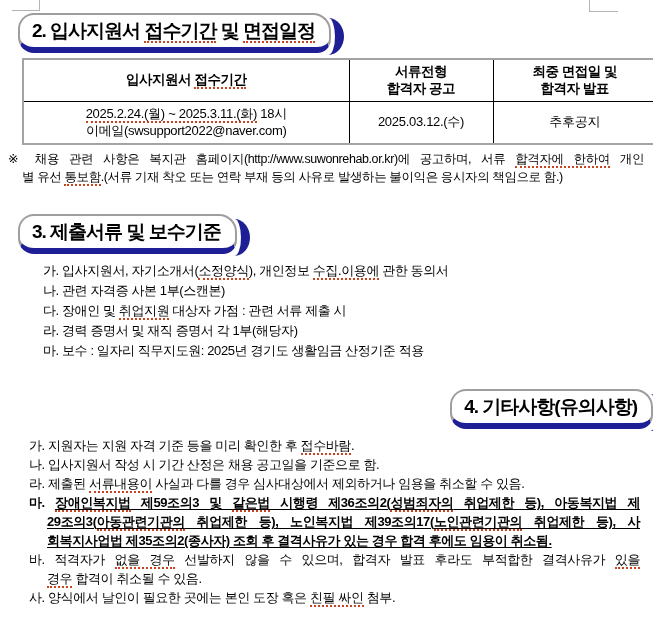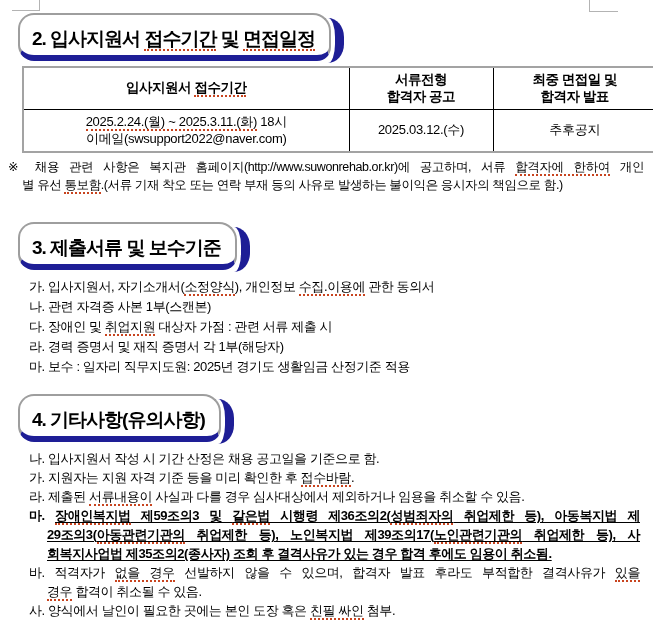--- a/index.html
+++ b/index.html
@@ -10,52 +10,52 @@
     position:relative; overflow:hidden; letter-spacing:-0.2px;
   }
   
   .corner { position:absolute; top:0; }
   .corner-left  { left:12px; width:28px; height:11px; border-right:1px solid #b3b3b3; border-bottom:1px solid #b3b3b3; }
   .corner-right { left:589px; width:29px; height:12px; border-left:1px solid #b3b3b3; border-bottom:1px solid #b3b3b3; }
 
   .title-row { margin-left:18px; }
   .section-title {
     position:relative; display:inline-block;
-    padding:11px 14px 3px 12px;
+    padding:3px 14px 3px 12px;
     border:2px solid #9e9e9e; border-bottom:6px solid #1e1e96;
     border-radius:16px 18px 14px 16px;
     font-size:19px; font-weight:bold; letter-spacing:-1px;
     background:#fff;
   }
   .section-title::after {
     content:""; position:absolute; right:-15px; top:3px;
     height:calc(100% + 5px); width:13px;
     border-right:9px solid #1e1e96;
     border-radius:0 16px 16px 0 / 0 19px 19px 0;
   }
   .t2 { margin-top:13px; }
   .t3 { margin-top:28px; }
-  .t4 { margin-top:17px; }
+  .t4 { margin-top:28px;text-align:right; }
 
   table.schedule {
     margin:5px 0 0 22px; width:615px;
     border-collapse:collapse; border:2px solid #a3a3a3;
     table-layout:fixed; text-align:center;
   }
   table.schedule td { border:1px solid #000; padding:0; }
   .col1 { width:326px; } .col2 { width:144px; } .col3 { width:164px; }
   tr.hdr td { height:42px; font-weight:bold; font-size:13.5px; letter-spacing:-0.5px; }
   tr.val td { height:43px; font-size:13px; letter-spacing:-0.3px; }
   .cellline { line-height:17px; }
 
   .note { margin:5px 0 0 8px; width:640px; font-size:12.5px; line-height:18px; letter-spacing:-0.4px; }
   .note .l2 { padding-left:14px; }
   .note .just { width:636px; text-align:justify; text-align-last:justify; }
 
-  .list3 { margin:7px 0 0 29px; font-size:13px; line-height:20px; letter-spacing:-0.4px; }
+  .list3 { margin:7px 0 0 43px; font-size:13px; line-height:20px; letter-spacing:-0.4px; }
   .list4 { margin:7px 0 0 29px; font-size:13px; line-height:19px; letter-spacing:-0.4px; }
   .line { white-space:nowrap; }
   .cont { padding-left:18px; }
   .just { width:611px; white-space:normal; text-align:justify; text-align-last:justify; }
   .bold { font-weight:bold; }
 
   .sq { border-bottom:2px dotted #c8441f; }
   .ul { text-decoration:underline; text-underline-offset:2px; }
 </style>
 </head>
@@ -107,22 +107,22 @@
   <div class="line"><span>다. 장애인 및 </span><span class="sq">취업지원</span><span> 대상자 가점 : 관련 서류 제출 시</span></div>
   <div class="line"><span>라. 경력 증명서 및 재직 증명서 각 1부(해당자)</span></div>
   <div class="line"><span>마. 보수 : 일자리 직무지도원: 2025년 경기도 생활임금 산정기준 적용</span></div>
 </div>
 
 <div class="title-row t4">
   <div class="section-title">4. 기타사항(유의사항)</div>
 </div>
 
 <div class="list4">
+  <div class="line"><span>가. 지원자는 지원 자격 기준 등을 미리 확인한 후 </span><span class="sq">접수바람</span><span>.</span></div>
   <div class="line"><span>나. 입사지원서 작성 시 기간 산정은 채용 공고일을 기준으로 함.</span></div>
-  <div class="line"><span>가. 지원자는 지원 자격 기준 등을 미리 확인한 후 </span><span class="sq">접수바람</span><span>.</span></div>
   <div class="line"><span>라. 제출된 </span><span class="sq">서류내용이</span><span> 사실과 다를 경우 심사대상에서 제외하거나 임용을 취소할 수 있음.</span></div>
   <div class="line just bold"><span>마. </span><span class="sq ul">장애인복지법</span><span class="ul"> 제59조의3 및 </span><span class="sq ul">같은법</span><span class="ul"> 시행령 제36조의2(</span><span class="sq ul">성범죄자의</span><span class="ul"> 취업제한 등), 아동복지법 제</span></div>
   <div class="line just cont bold"><span class="ul">29조의3(</span><span class="sq ul">아동관련기관의</span><span class="ul"> 취업제한 등), 노인복지법 제39조의17(</span><span class="sq ul">노인관련기관의</span><span class="ul"> 취업제한 등), 사</span></div>
   <div class="line cont bold"><span class="ul">회복지사업법 제35조의2(종사자) 조회 후 결격사유가 있는 경우 합격 후에도 임용이 취소됨.</span></div>
   <div class="line just"><span>바. 적격자가 </span><span class="sq">없을 경우</span><span> 선발하지 않을 수 있으며, 합격자 발표 후라도 부적합한 결격사유가 </span><span class="sq">있을</span></div>
   <div class="line cont"><span class="sq">경우</span><span> 합격이 취소될 수 있음.</span></div>
   <div class="line"><span>사. 양식에서 날인이 필요한 곳에는 본인 도장 혹은 </span><span class="sq">친필 싸인</span><span> 첨부.</span></div>
 
 </div>
 

